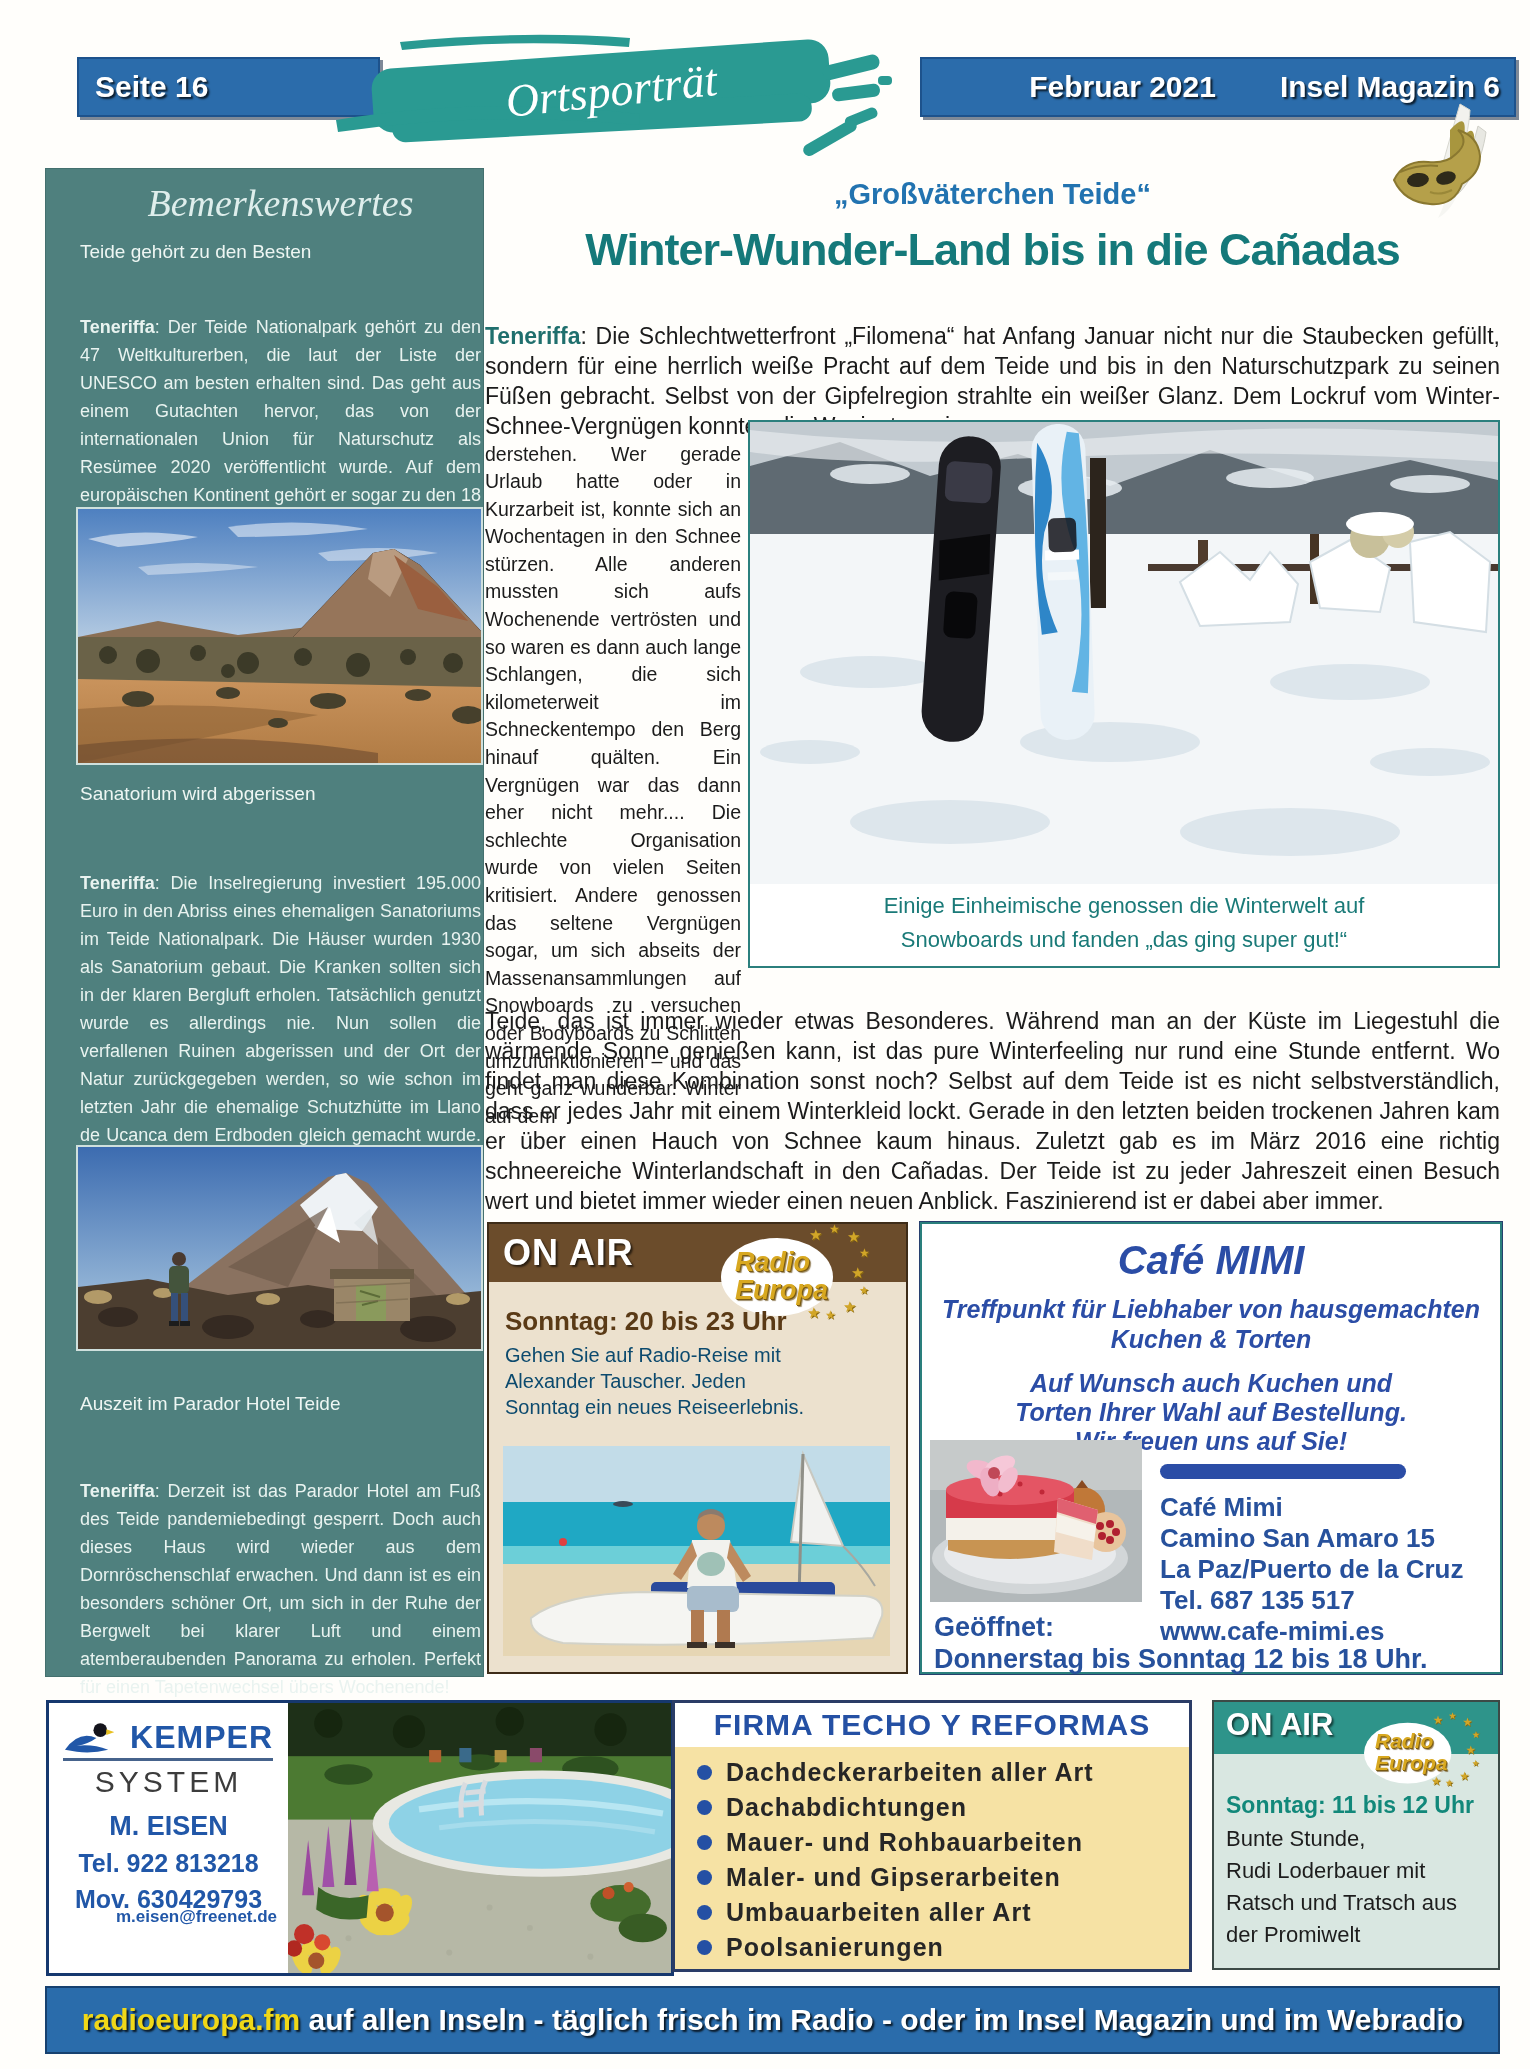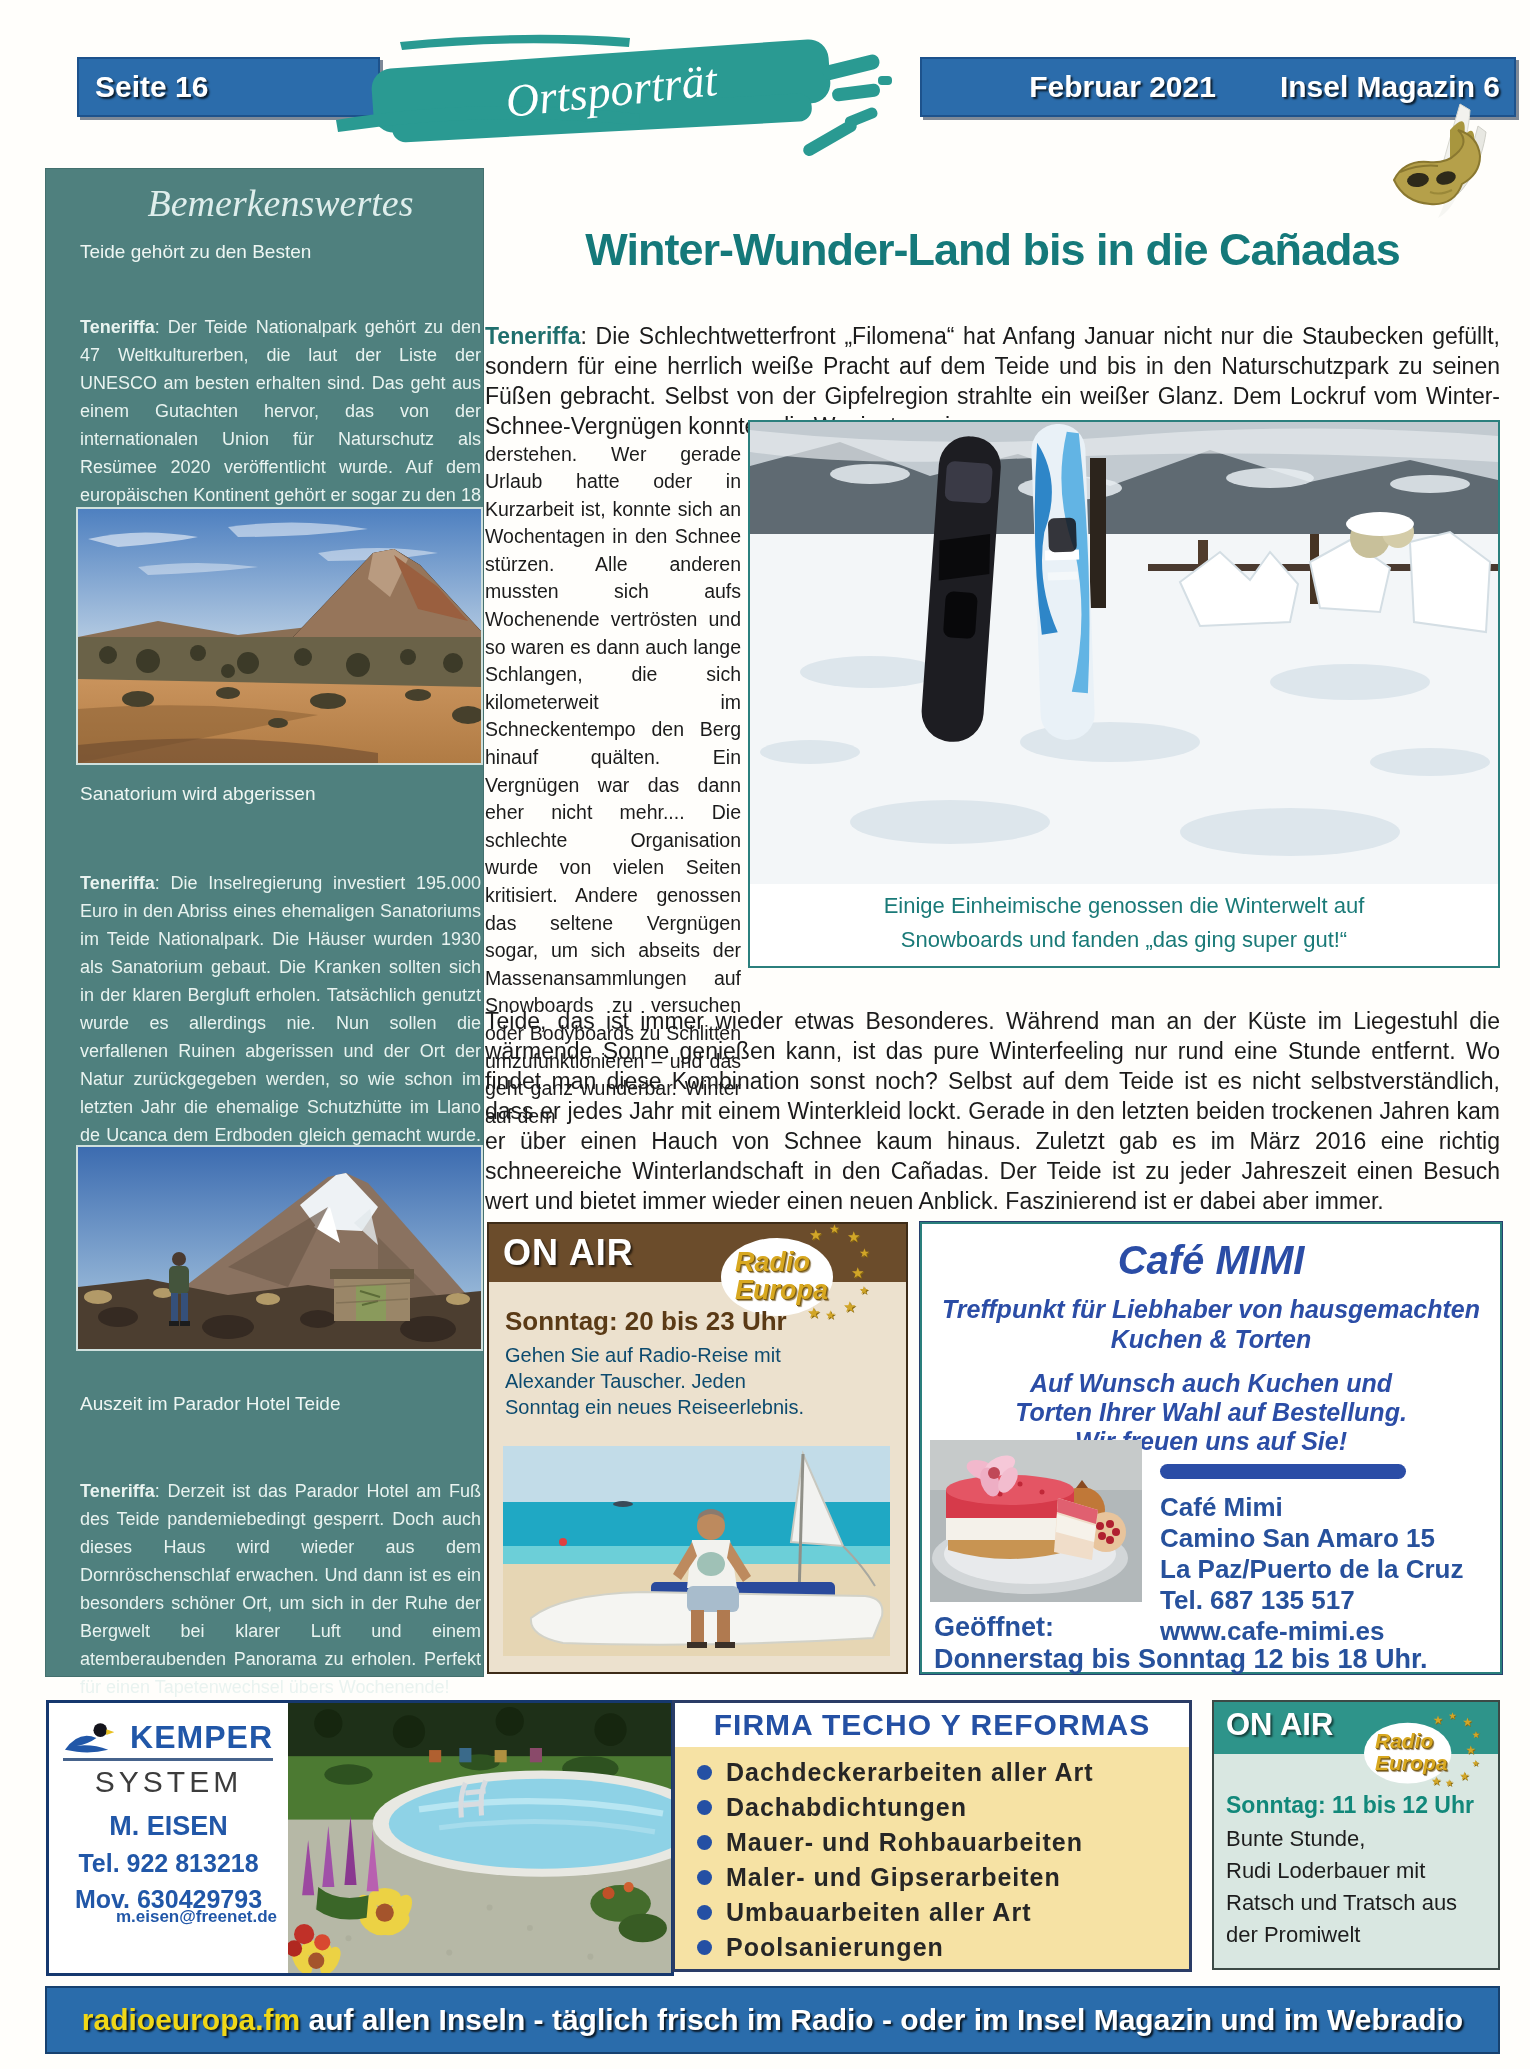--- a/index.html
+++ b/index.html
@@ -280,20 +280,21 @@
           <path d="M282 144 L302 150 M284 158 L300 154" stroke="#5c6c38" stroke-width="2"></path>
           <path d="M256 140 L332 136 M258 156 L330 152" stroke="#7a6a50" stroke-width="1.5" opacity=".7"></path>
         </g>
       </svg>
     </div>
 
     <div class="lc-h lc-h3">Auszeit im Parador Hotel Teide</div>
     <p class="lc-p lc-p3"><b class="lead">Teneriffa</b><span>: Derzeit ist das Parador Hotel am Fuß des Teide pandemiebedingt gesperrt. Doch auch dieses Haus wird wieder aus dem Dornröschenschlaf erwachen. Und dann ist es ein besonders schöner Ort, um sich in der Ruhe der Bergwelt bei klarer Luft und einem atemberaubenden Panorama zu erholen. Perfekt für einen Tapetenwechsel übers Wochenende!</span></p>
   </div>
 
+  <div class="kicker">„Großväterchen Teide“</div>
   <div class="headline">Winter-Wunder-Land bis in die Cañadas</div>
   <p class="intro"><b class="lead">Teneriffa</b><span>: Die Schlechtwetterfront „Filomena“ hat Anfang Januar nicht nur die Staubecken gefüllt, sondern für eine herrlich weiße Pracht auf dem Teide und bis in den Naturschutzpark zu seinen Füßen gebracht. Selbst von der Gipfelregion strahlte ein weißer Glanz. Dem Lockruf vom Winter-Schnee-Vergnügen konnten die Wenigsten wi-</span></p>
   <p class="narrowcol">derstehen. Wer gerade Urlaub hatte oder in Kurzarbeit ist, konnte sich an Wochentagen in den Schnee stürzen. Alle anderen mussten sich aufs Wochenende vertrösten und so waren es dann auch lange Schlangen, die sich kilometerweit im Schneckentempo den Berg hinauf quälten. Ein Vergnügen war das dann eher nicht mehr.... Die schlechte Organisation wurde von vielen Seiten kritisiert. Andere genossen das seltene Vergnügen sogar, um sich abseits der Massenansammlungen auf Snowboards zu versuchen oder Bodyboards zu Schlitten umzufunktionieren – und das geht ganz wunderbar. Winter auf dem</p>
 
   <div class="photo-box">
     <svg viewBox="0 0 748 462" preserveAspectRatio="none">
       <rect width="748" height="130" fill="#c2cad0"></rect>
       <path d="M0 44 L90 20 L180 54 L268 32 L360 64 L460 28 L560 60 L660 38 L748 58 L748 130 L0 130 Z" fill="#5f6a72"></path>
       <g fill="#e8eef2" opacity=".85">
         <ellipse cx="120" cy="52" rx="40" ry="10"></ellipse>

